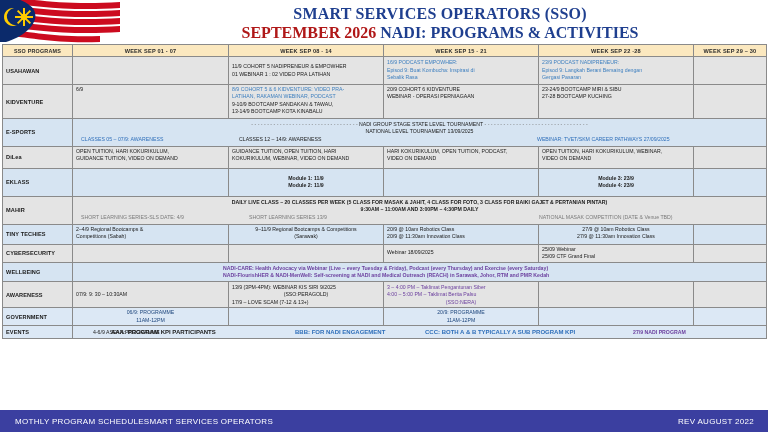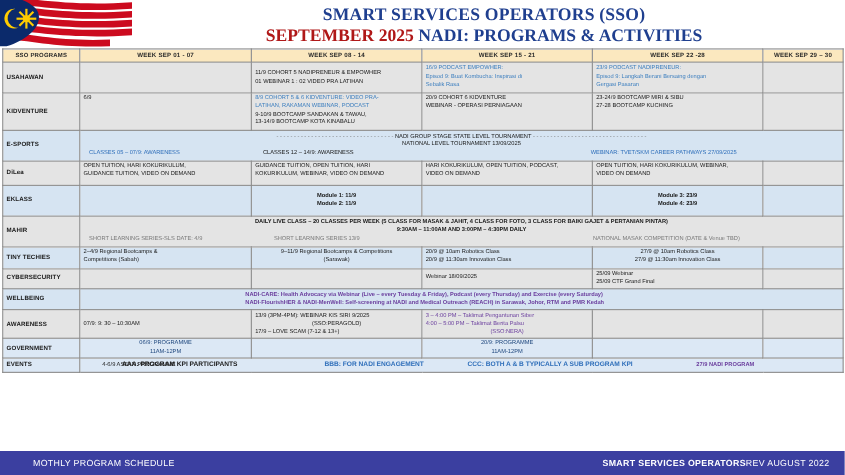--- a/index.html
+++ b/index.html
@@ -78,22 +78,22 @@
   .ev-abs { position: absolute; white-space: nowrap; line-height: 9px; top: 1px; }
 
   
   .footer {
     position: absolute; left: 0; bottom: 0; width: 768px; height: 22px;
     background: #3b3fa0;
     display: flex; align-items: center;
     color: #ffffff; font-size: 8px; font-weight: 500;
     letter-spacing: .3px;
   }
-  .footer .f-left  { padding-left: 30px; }
-  .footer .f-mid   { flex: 1; text-align: right; font-weight: bold; }
+  .footer .f-left  { padding-left: 15px; }
+  .footer .f-mid   { flex: 1; text-align: left; }
   .footer .f-right { padding-right: 14px; }
 </style>
 </head>
 <body>
 
 <div id="page">
 
   <div class="flag-wrap">
     <svg class="flag-svg" width="120" height="46" viewBox="0 0 120 46">
       <defs>
@@ -119,21 +119,21 @@
             <circle cx="0" cy="0" r="3.2"></circle>
           </g>
         </g>
       </g>
     </svg>
   </div>
 
   <div class="title-block">
     <div class="title-line1">SMART SERVICES OPERATORS (SSO)</div>
     <div class="title-line2">
-      <span class="t-red">SEPTEMBER 2025</span>
+      <span class="t-red">SEPTEMBER 2026</span>
       <span class="t-blue">NADI: PROGRAMS &amp; ACTIVITIES</span>
     </div>
   </div>
 
   <table class="sched">
     <colgroup>
       <col style="width:70px">
         <col style="width:156px">
         <col style="width:155px">
       <col style="width:155px">

